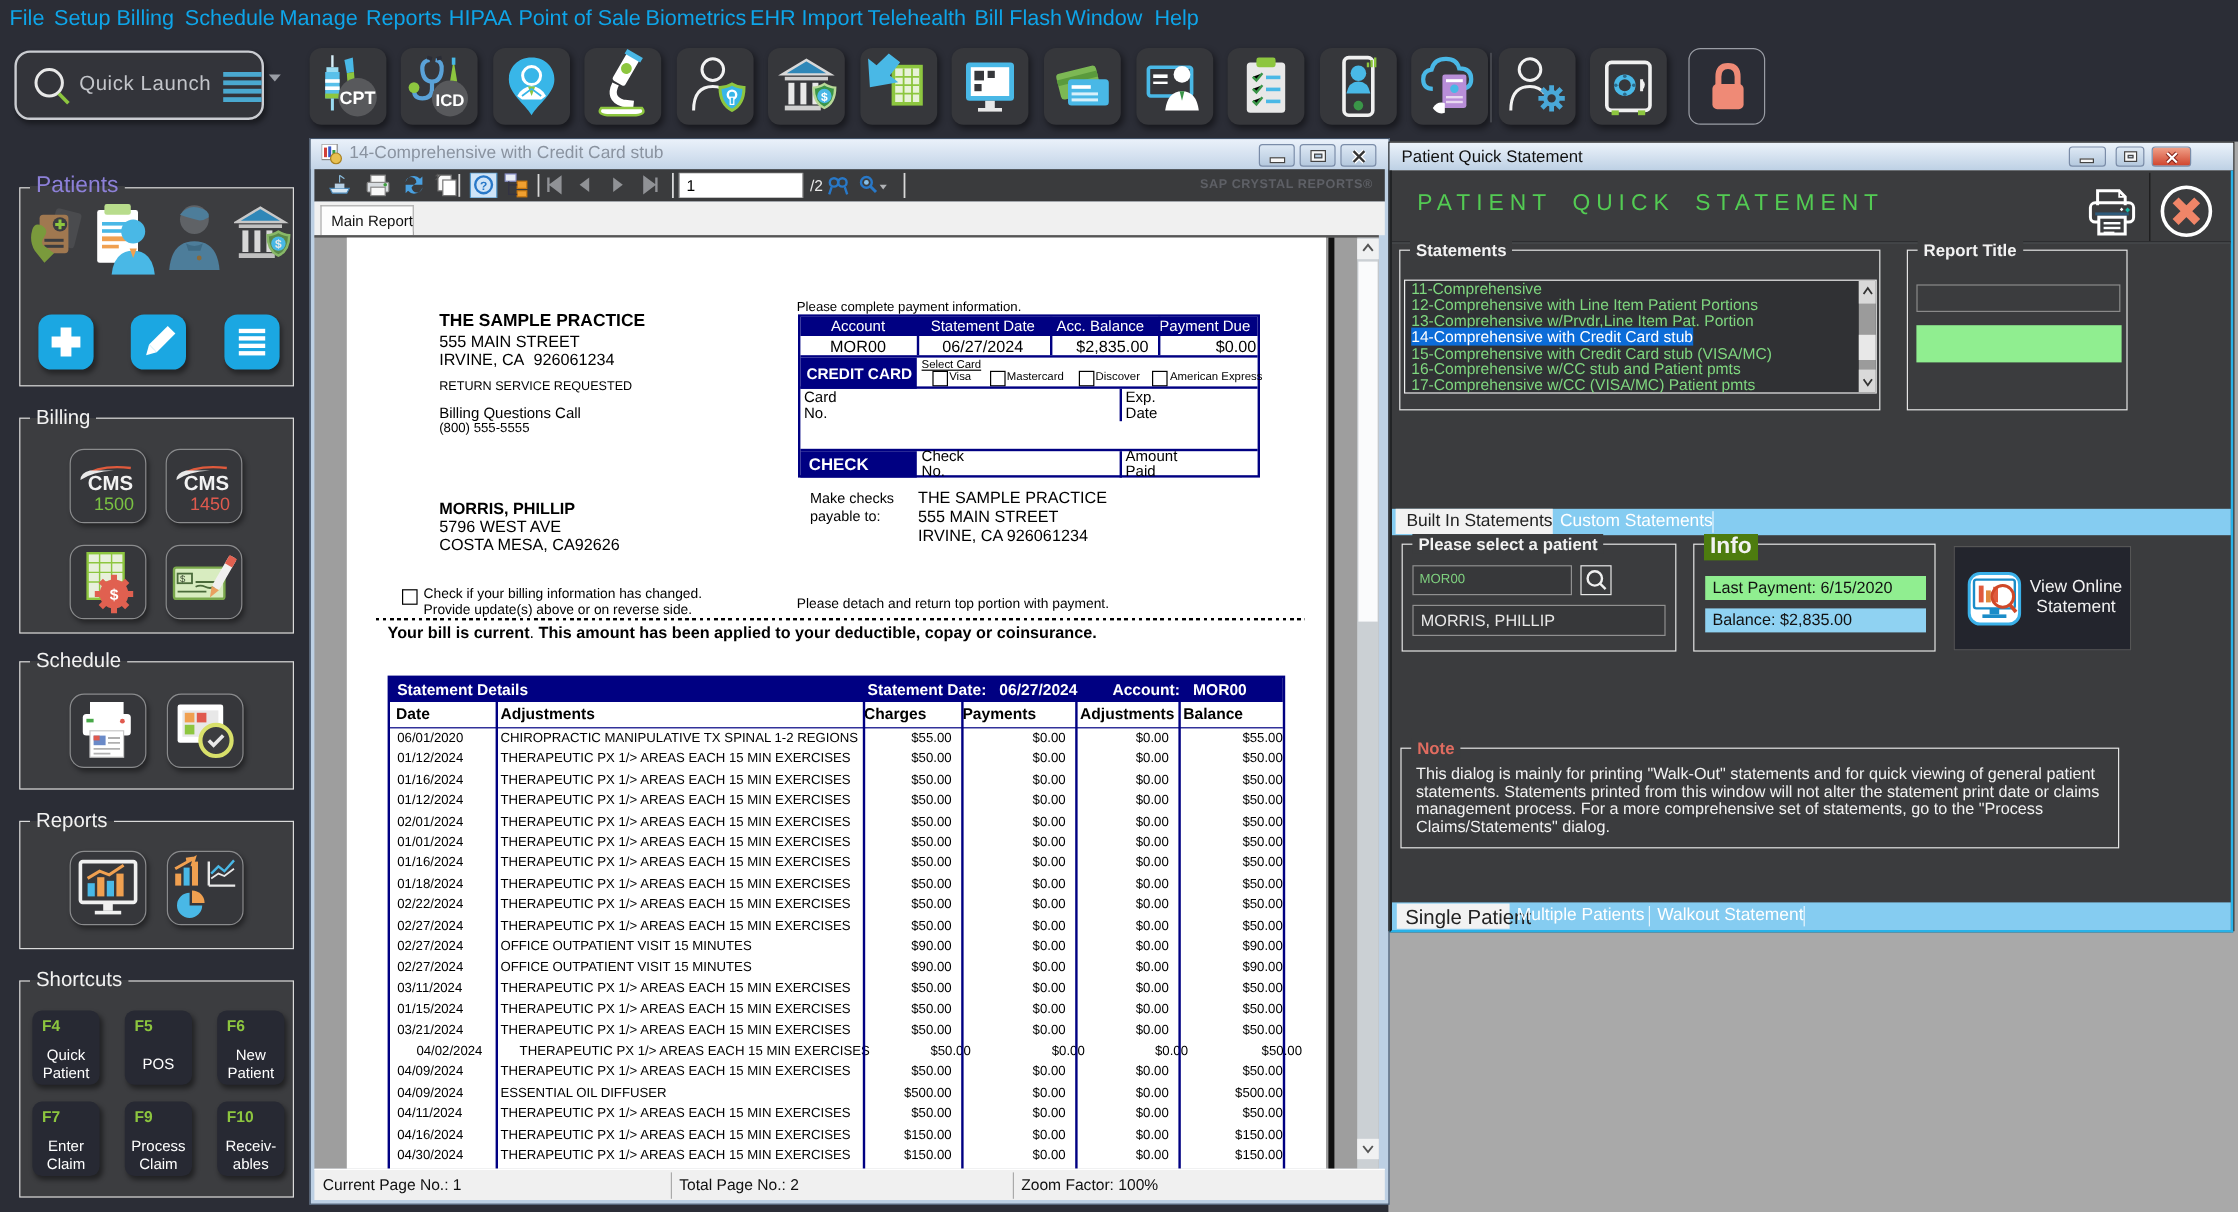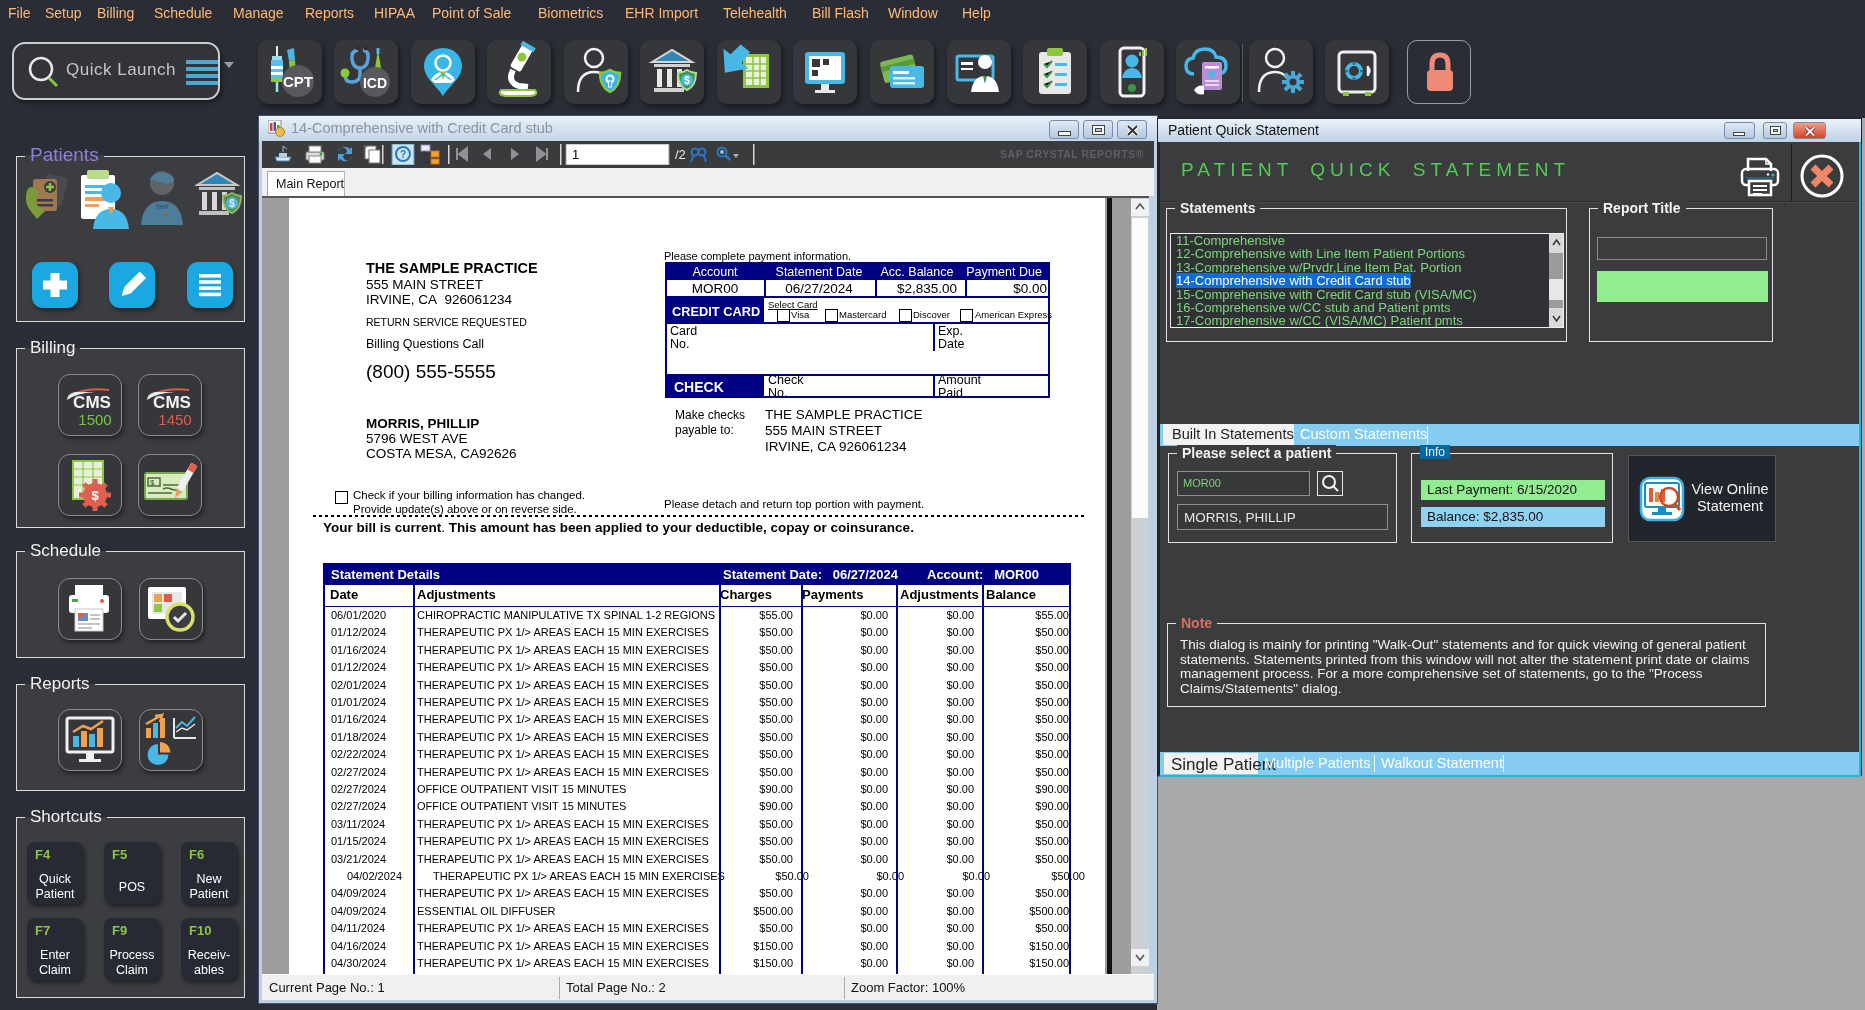--- a/index.html
+++ b/index.html
@@ -6,21 +6,21 @@
 span.a{white-space:nowrap}
 .tb{position:absolute;top:40px;width:64px;height:64px;background:#36373b;border-radius:10px;box-shadow:2px 3px 5px rgba(0,0,0,.45)}
 .tb svg{position:absolute;left:0;top:0}
 .fs{position:absolute;left:16px;width:229px;background:#3c3d40;border:1px solid #dadada}
 .fl{position:absolute;left:8px;padding:0 5px;white-space:nowrap}
 .sbtn{position:absolute;width:64px;height:62px;background:#36373b;border:1px solid #8a8b8d;border-radius:12px;box-shadow:2px 3px 4px rgba(0,0,0,.4)}
 .kbtn{position:absolute;width:56px;height:62px;background:#272933;border-radius:8px;box-shadow:2px 3px 4px rgba(0,0,0,.45);color:#fff}
 .kbtn b{position:absolute;left:8px;top:5px;color:#8dc63f;font-size:13px}
 .kbtn span{position:absolute;left:0;right:0;top:24px;text-align:center;font-size:12.5px;line-height:15px}
 </style></head><body>
-<div class="a" style="left:0;top:0;width:1865px;height:30px;color:#fdba74;font-size:14px">
+<div class="a" style="left:0;top:0;width:1865px;height:30px;color:#0ea5e9;font-size:18px">
     <span class="a" style="left:8px;top:5px">File</span>
     <span class="a" style="left:45px;top:5px">Setup</span>
     <span class="a" style="left:97px;top:5px">Billing</span>
     <span class="a" style="left:154px;top:5px">Schedule</span>
     <span class="a" style="left:233px;top:5px">Manage</span>
     <span class="a" style="left:305px;top:5px">Reports</span>
     <span class="a" style="left:374px;top:5px">HIPAA</span>
     <span class="a" style="left:432px;top:5px">Point of Sale</span>
     <span class="a" style="left:538px;top:5px">Biometrics</span>
     <span class="a" style="left:625px;top:5px">EHR Import</span>
@@ -486,21 +486,21 @@
       </div>
 <div class="a" style="left:82px;top:3px;width:1px;height:22px;background:#b8b8b8"></div>
 </div>
 <div class="a" style="left:3px;top:80px;width:887px;height:778px;background:#9e9e9e;border-top:2px solid #555">
 <div class="a" style="left:27px;top:0;width:816px;height:776px;background:#fff;overflow:hidden">
 <div class="a" style="left:77px;top:62px;font-weight:bold;font-size:14.5px;color:#000">THE SAMPLE PRACTICE</div>
         <div class="a" style="left:77px;top:79px;font-size:13.5px">555 MAIN STREET</div>
         <div class="a" style="left:77px;top:94px;font-size:13.5px">IRVINE, CA&nbsp; 926061234</div>
         <div class="a" style="left:77px;top:118px;font-size:10.5px">RETURN SERVICE REQUESTED</div>
         <div class="a" style="left:77px;top:139px;font-size:12.5px">Billing Questions Call</div>
-        <div class="a" style="left:77px;top:163px;font-size:19px">(800) 555-5555</div>
+        <div class="a" style="left:77px;top:153px;font-size:11px">(800) 555-5555</div>
         <div class="a" style="left:77px;top:218px;font-weight:bold;font-size:13.5px">MORRIS, PHILLIP</div>
         <div class="a" style="left:77px;top:233px;font-size:13.5px">5796 WEST AVE</div>
         <div class="a" style="left:77px;top:248px;font-size:13.5px">COSTA MESA, CA92626</div>
         <div class="a" style="left:375px;top:52px;font-size:11px">Please complete payment information.</div>
         <div class="a" style="left:376px;top:64px;width:385px;height:136px;border:2px solid #000082">
           <div class="a" style="left:0;top:0;width:381px;height:16px;background:#000082;color:#fff;font-size:12.5px">
             <div class="a" style="left:-12px;top:1px;width:120px;text-align:center">Account</div>
             <div class="a" style="left:92px;top:1px;width:120px;text-align:center">Statement Date</div>
             <div class="a" style="left:190px;top:1px;width:120px;text-align:center">Acc. Balance</div>
             <div class="a" style="left:277px;top:1px;width:120px;text-align:center">Payment Due</div>
@@ -837,21 +837,21 @@
         </div>
         <div class="a" style="left:148px;top:17px;width:26px;height:25px;background:#3b3c3e;border:1px solid #e8e8e8"><svg width="24" height="23" viewBox="0 0 24 23">
             <circle cx="11" cy="10" r="6" fill="none" stroke="#f0f0f0" stroke-width="2"></circle>
             <path d="M15 14 l5 5" stroke="#f0f0f0" stroke-width="2"></path>
           </svg></div>
         <div class="a" style="left:8px;top:50px;width:211px;height:26px;background:#37383a;border:1px solid #909090">
           <span class="a" style="left:6px;top:5px;font-size:13.5px;color:#e8e8e8">MORRIS, PHILLIP</span>
         </div>
       </div>
       <div class="a" style="left:251px;top:311px;width:202px;height:90px;border:1px solid #e4e4e4">
-        <span class="a" style="left:8px;top:-9px;padding:0 5px;background:#0369a1;color:#f2f2f2;font-weight:normal;font-size:12px;white-space:nowrap">Info</span>
+        <span class="a" style="left:8px;top:-9px;padding:0 5px;background:#4d7c0f;color:#f2f2f2;font-weight:bold;font-size:19px;white-space:nowrap">Info</span>
         <div class="a" style="left:9px;top:26px;width:184px;height:20px;background:#90ee90;color:#111;font-size:13.5px">
           <span class="a" style="left:6px;top:2px">Last Payment: 6/15/2020</span>
         </div>
         <div class="a" style="left:9px;top:53px;width:184px;height:20px;background:#8fd2f2;color:#111;font-size:13.5px">
           <span class="a" style="left:6px;top:2px">Balance: $2,835.00</span>
         </div>
       </div>
       <div class="a" style="left:468px;top:313px;width:148px;height:87px;background:#23252d;border:1px solid #555">
 <svg class="a" style="left:10px;top:20px" width="46" height="46" viewBox="0 0 46 46">
 <rect x="2" y="2" width="42" height="42" rx="9" fill="#fff" stroke="#3ab0e8" stroke-width="2.5"></rect>

